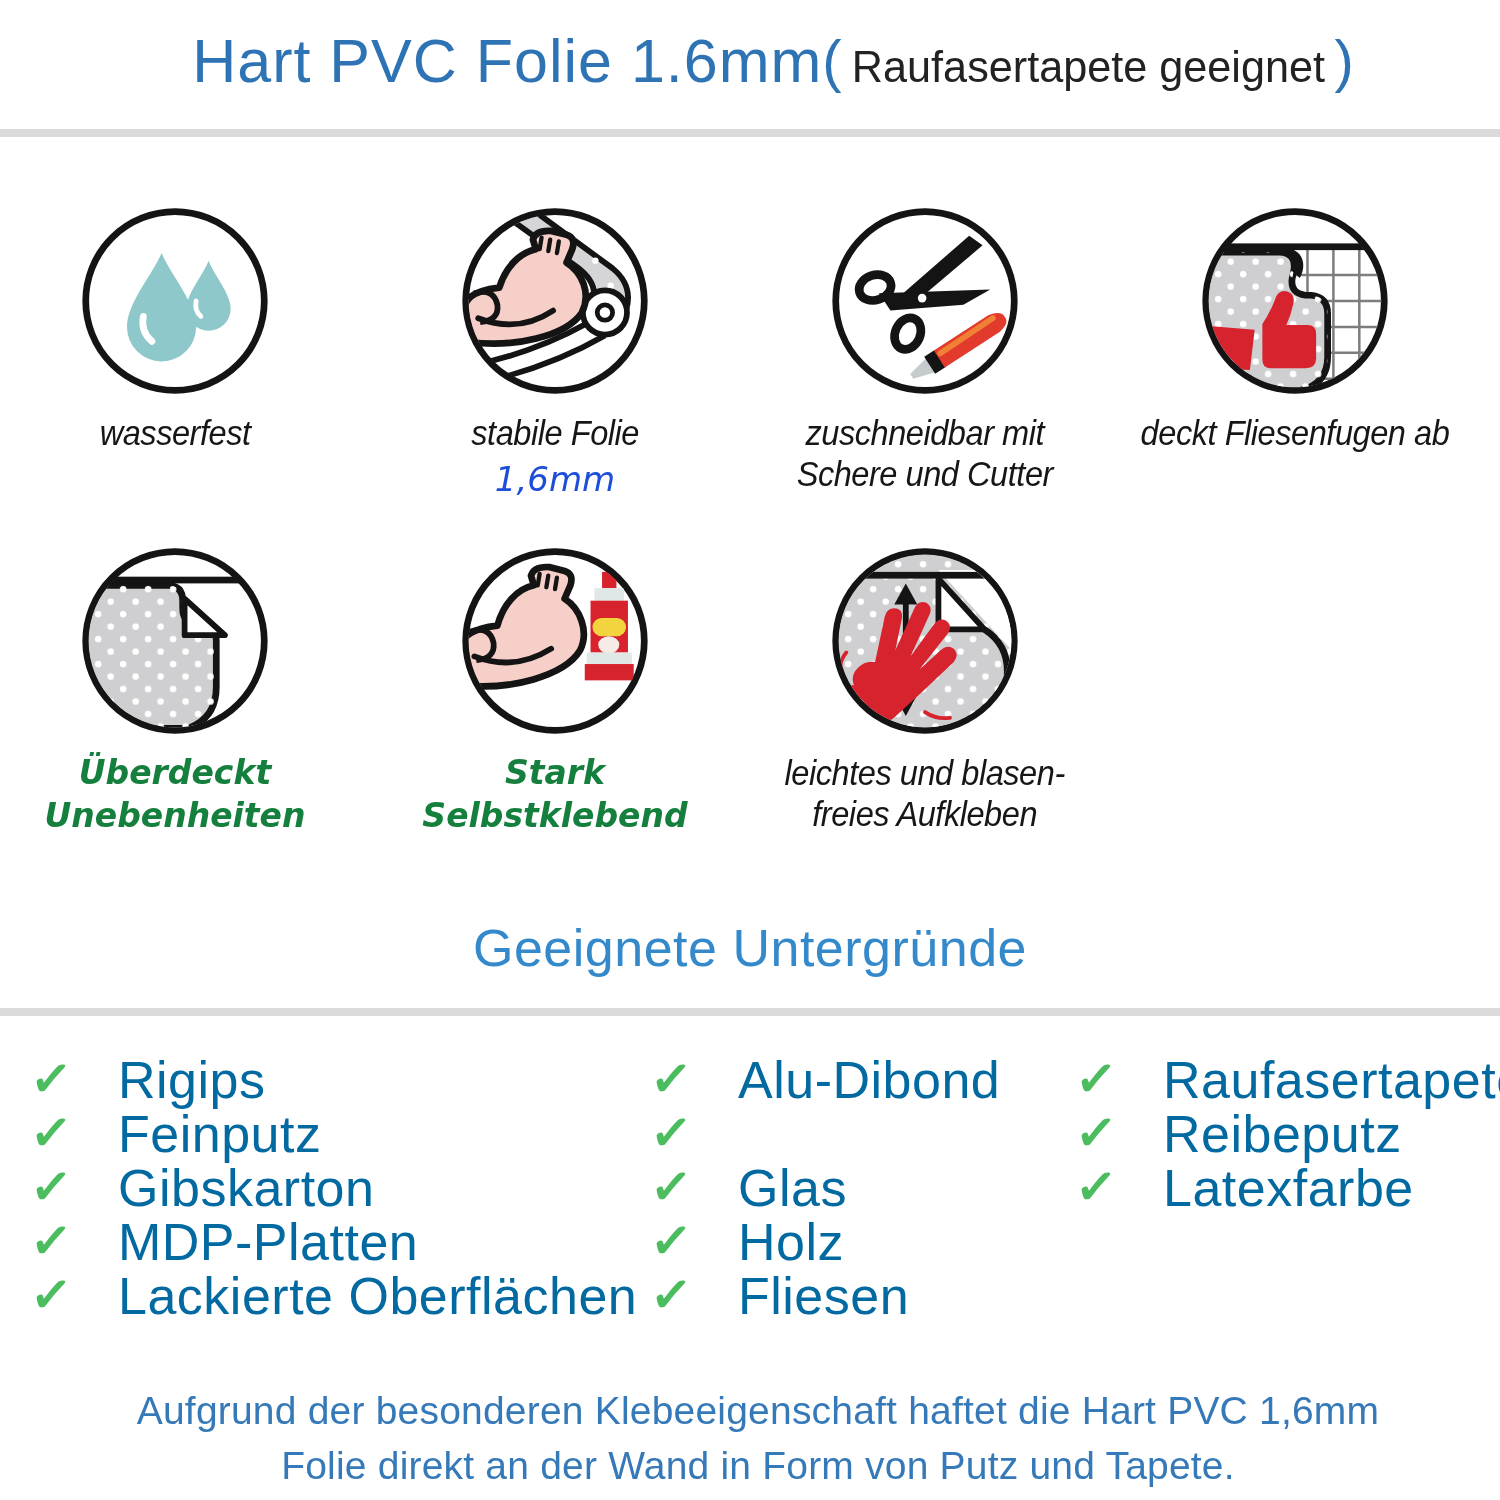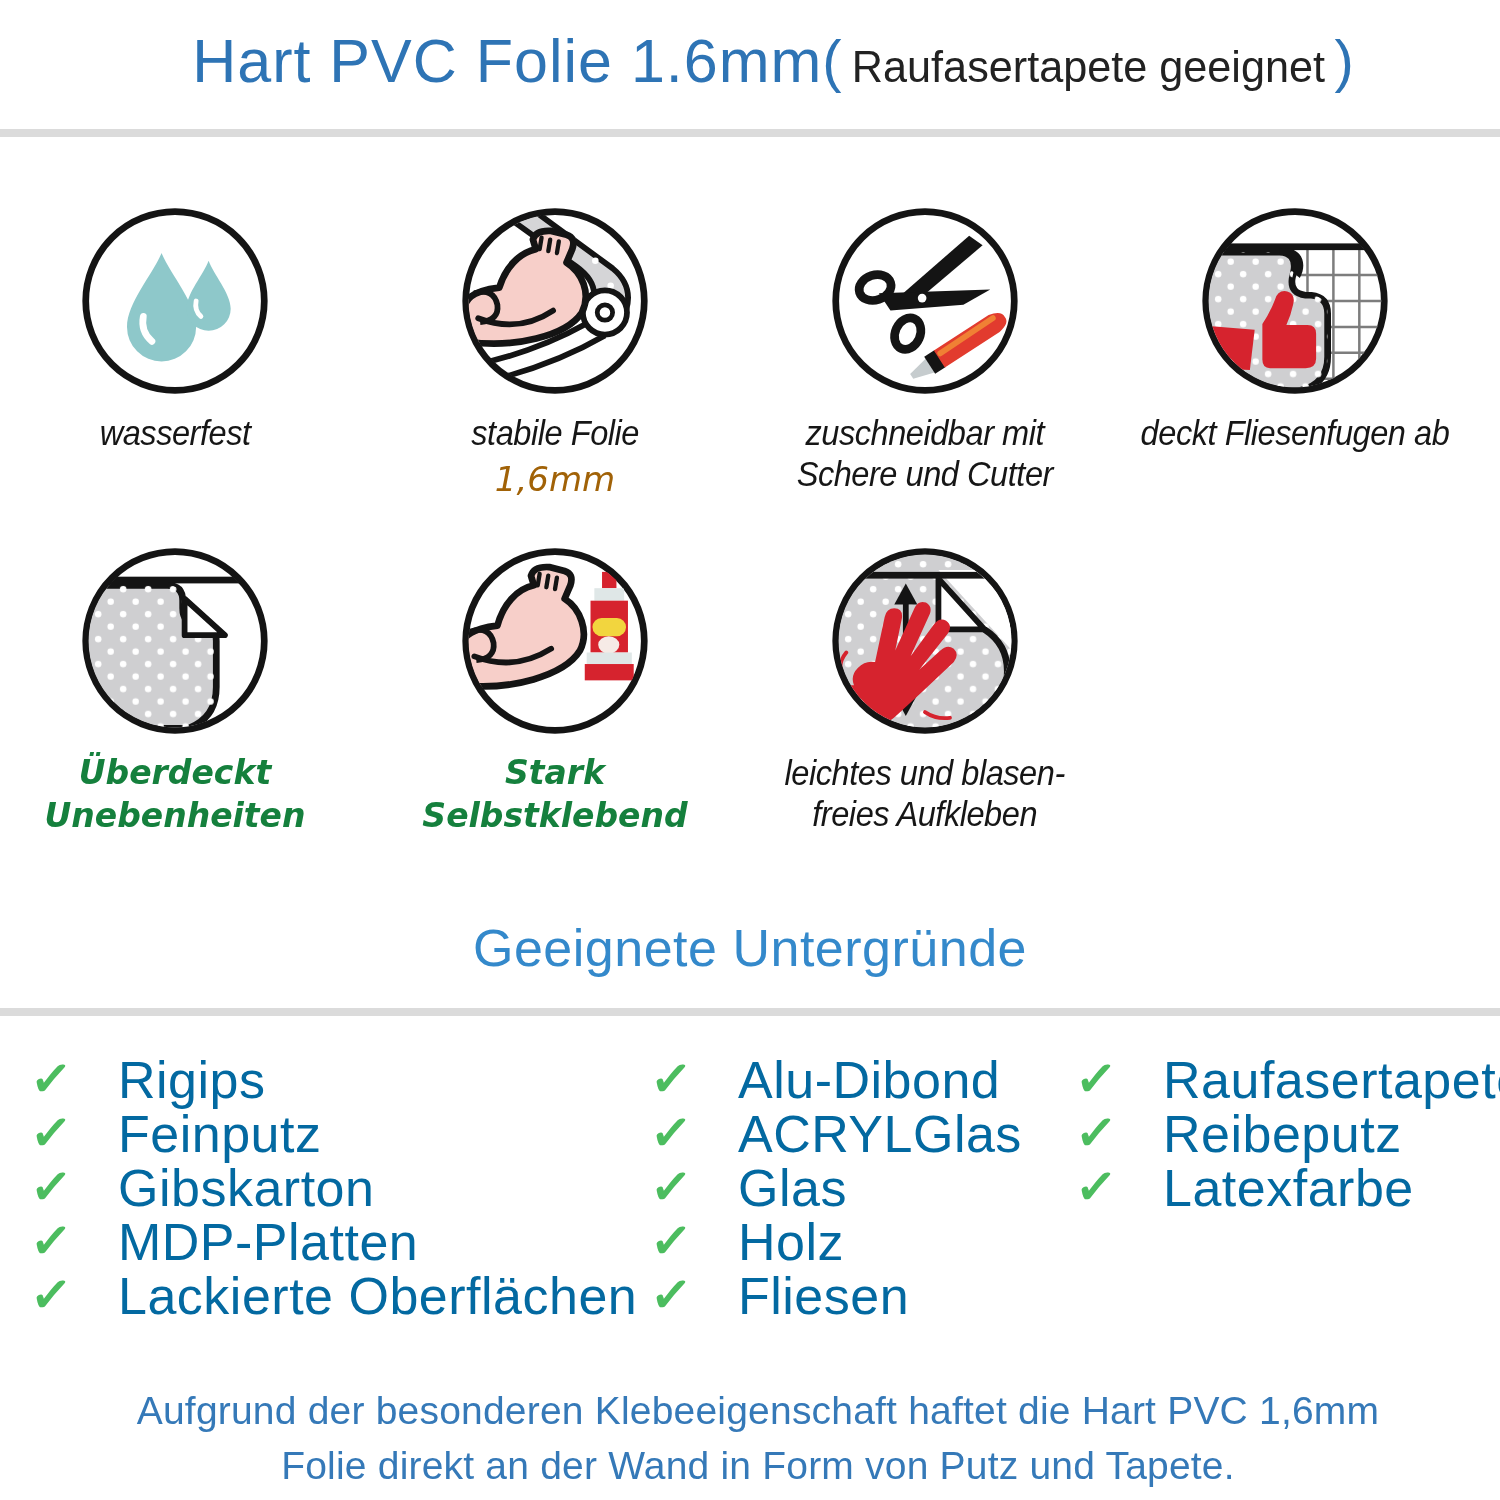--- a/index.html
+++ b/index.html
@@ -50,21 +50,21 @@
     letter-spacing:-.5px;
   }
   .feat-label.emph{
     font-family:"DejaVu Sans",sans-serif;
     font-weight:bold;font-size:33px;letter-spacing:0;
     transform:none;color:#15803d;line-height:1.3;
   }
   .feat-sublabel{
     margin-top:6px;
     font-family:"DejaVu Sans",sans-serif;
-    font-size:34px;color:#a16207;text-align:right;
+    font-size:34px;color:#1d4ed8;text-align:right;
   }
 
   
   .sub-heading{
     position:absolute;top:918px;left:0;width:100%;
     text-align:center;
     font-size:52px;color:#3489cb;letter-spacing:.5px;
   }
   .substrates{
     position:absolute;top:1053px;left:0;width:1500px;
@@ -300,21 +300,20 @@
         <span class="sub-label">Lackierte Oberflächen</span>
       </div>
     </div>
     <div class="sub-col">
       <div class="sub-item">
         <span class="check">✓</span>
         <span class="sub-label">Alu-Dibond</span>
       </div>
       <div class="sub-item">
         <span class="check">✓</span>
-        <span class="sub-label">ACRYLGlas</span>
       </div>
       <div class="sub-item">
         <span class="check">✓</span>
         <span class="sub-label">Glas</span>
       </div>
       <div class="sub-item">
         <span class="check">✓</span>
         <span class="sub-label">Holz</span>
       </div>
       <div class="sub-item">

